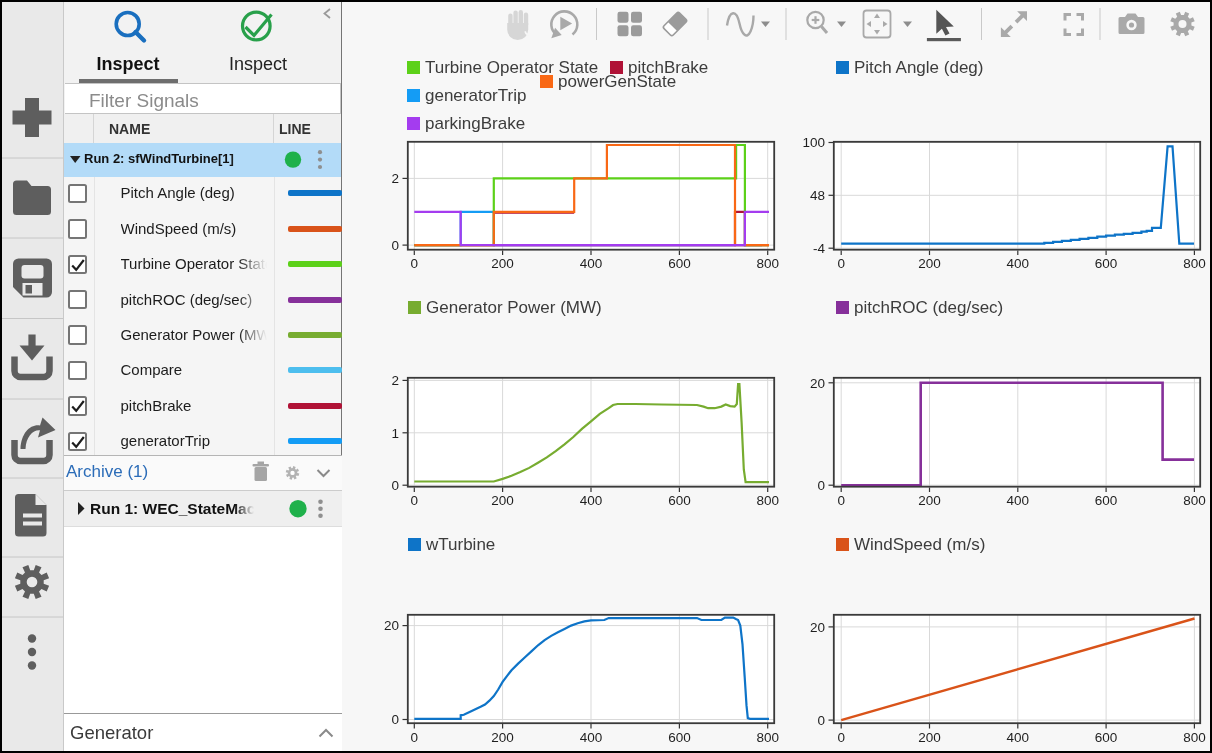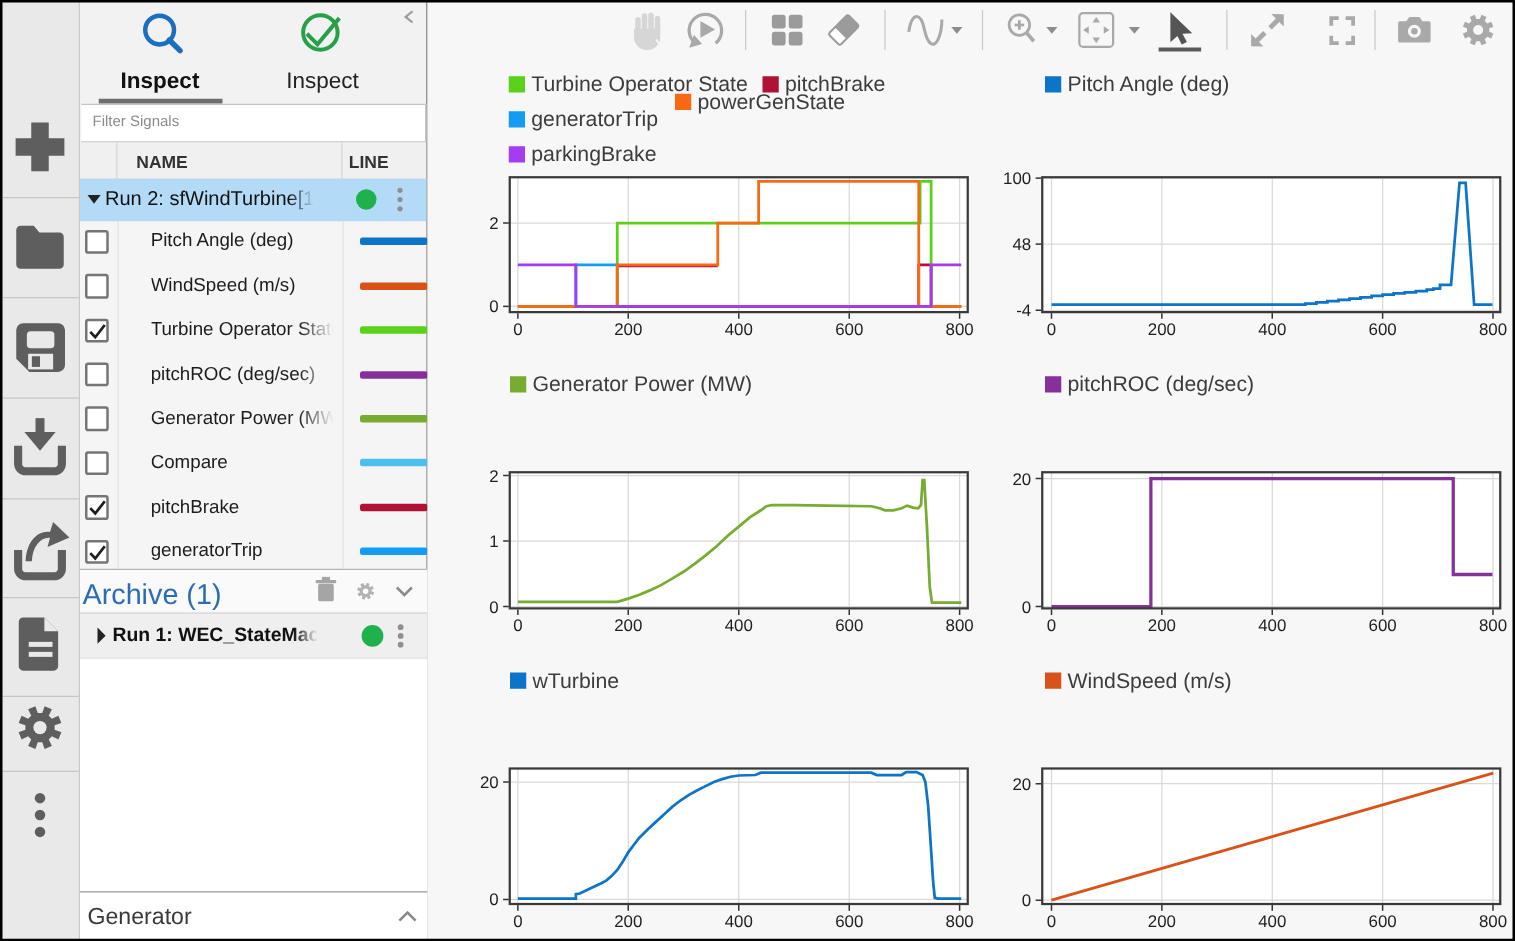--- a/index.html
+++ b/index.html
@@ -71,41 +71,41 @@
       <line x1="71.5" y1="32" x2="80" y2="40.5" stroke="#1a6fbf" stroke-width="4.4" stroke-linecap="round"></line>
       <circle cx="192.3" cy="26" r="13.8" fill="none" stroke="#28a04a" stroke-width="3.2"></circle>
       <path d="M181.5 27 l8.5 8.5 17.5 -21" fill="none" stroke="#28a04a" stroke-width="3.2"></path>
       <path d="M266 9 l-5.5 4.5 5.5 4.5" fill="none" stroke="#9a9a9a" stroke-width="1.8"></path>
     </svg>
     <div style="position:absolute;left:31px;top:54px;width:66px;text-align:center;font-size:18px;font-weight:bold;color:#111">Inspect</div>
     <div style="position:absolute;left:156px;top:54px;width:76px;text-align:center;font-size:18px;color:#222">Inspect</div>
     <div style="position:absolute;left:14.5px;top:79px;width:99px;height:3.5px;background:#6e6e6e"></div>
 
     <div style="position:absolute;left:1px;top:83px;width:276px;height:30.5px;background:#fff;border:1px solid #c4c4c4;border-left:none"></div>
-    <div style="position:absolute;left:10px;top:90px;font-size:12px;color:#8b8b8b">Filter Signals</div>
+    <div style="position:absolute;left:25px;top:90px;font-size:19px;color:#8b8b8b">Filter Signals</div>
 
     <div style="position:absolute;left:0;top:113.5px;width:277px;height:30px;background:#f0f0f0;border-bottom:1px solid #c6c6c6"></div>
     <div class="hdr" style="left:45px">NAME</div>
     <div class="hdr" style="left:215px">LINE</div>
     <div style="position:absolute;left:29px;top:113.5px;width:1px;height:341px;background:#d5d5d5"></div>
     <div style="position:absolute;left:209px;top:113.5px;width:1px;height:341px;background:#d5d5d5"></div>
 
     <div style="position:absolute;left:0;top:143.5px;width:277px;height:311px;background:#f5f5f5"></div>
     <div style="position:absolute;left:29.5px;top:143.5px;width:1px;height:311px;background:#e4e4e4"></div>
     <div style="position:absolute;left:209.5px;top:143.5px;width:1px;height:311px;background:#e4e4e4"></div>
 
     <div style="position:absolute;left:0;top:143.4px;width:277px;height:34px;background:#B3DBF8"></div>
     <svg style="position:absolute;left:0;top:143.4px" width="277" height="34">
       <polygon points="6,13 16.5,13 11.2,20" fill="#222"></polygon>
       <circle cx="229" cy="16.6" r="8.2" fill="#1FB14B"></circle>
       <circle cx="256" cy="9.2" r="2.1" fill="#8f8f8f"></circle>
       <circle cx="256" cy="16.6" r="2.1" fill="#8f8f8f"></circle>
       <circle cx="256" cy="24" r="2.1" fill="#8f8f8f"></circle>
     </svg>
-    <div style="position:absolute;left:20px;top:151px;width:184px;font-size:16px;font-weight:normal;color:#111;white-space:nowrap;overflow:hidden;-webkit-mask-image:linear-gradient(90deg,#000 147px,rgba(0,0,0,0) 167px);mask-image:linear-gradient(90deg,#000 147px,rgba(0,0,0,0) 167px)">Run 2: sfWindTurbine[1]</div>
+    <div style="position:absolute;left:20px;top:151px;width:184px;font-size:13px;font-weight:bold;color:#111;white-space:nowrap;overflow:hidden;-webkit-mask-image:linear-gradient(90deg,#000 147px,rgba(0,0,0,0) 167px);mask-image:linear-gradient(90deg,#000 147px,rgba(0,0,0,0) 167px)">Run 2: sfWindTurbine[1]</div>
   </div>
 
   <div id="rows" style="position:absolute;left:0;top:0">
 <div class="cb" style="top:183.7px"></div>
       <div class="rname" style="top:184.4px">Pitch Angle (deg)</div>
       <div class="sw" style="top:190.4px;background:#0E74C8"></div>
 <div class="cb" style="top:219.1px"></div>
       <div class="rname" style="top:219.8px">WindSpeed (m/s)</div>
       <div class="sw" style="top:225.8px;background:#D95319"></div>
 <div class="cb" style="top:254.5px">
@@ -134,21 +134,21 @@
 <div class="cb" style="top:431.5px">
         <svg style="position:absolute;left:-2px;top:-2px" width="20" height="20">
           <polyline points="4.2,10.5 8.2,14.8 15.8,5" fill="none" stroke="#1d1d1d" stroke-width="2.2"></polyline>
         </svg>
       </div>
       <div class="rname" style="top:432.2px">generatorTrip</div>
       <div class="sw" style="top:438.2px;background:#149CF5"></div>
   </div>
 
   <div style="position:absolute;left:64px;top:454.6px;width:277.5px;height:36.4px;background:#fafafa;border-top:1px solid #b5b5b5;border-bottom:1px solid #ccc"></div>
-  <div style="position:absolute;left:66px;top:462px;font-size:23px;color:#2B6CB8">Archive (1)</div>
+  <div style="position:absolute;left:66px;top:462px;font-size:17px;color:#2B6CB8">Archive (1)</div>
   <svg style="position:absolute;left:64px;top:454.6px" width="277" height="36">
     <g fill="#a5a5a5">
       <rect x="190.5" y="12" width="12.5" height="14" rx="1.5"></rect>
       <rect x="188.5" y="9" width="16.5" height="2.5" rx="1"></rect>
       <rect x="193.5" y="6.5" width="6.5" height="3"></rect>
     </g>
     <path d="M235.3 18.6 L234.5 21.1 L232.6 20.4 L231.7 21.4 L232.8 23.2 L230.4 24.4 L229.6 22.6 L228.3 22.7 L227.8 24.7 L225.3 23.9 L226.0 22.0 L225.0 21.1 L223.2 22.2 L222.0 19.8 L223.8 19.0 L223.7 17.7 L221.7 17.2 L222.5 14.7 L224.4 15.4 L225.3 14.4 L224.2 12.6 L226.6 11.4 L227.4 13.2 L228.7 13.1 L229.2 11.1 L231.7 11.9 L231.0 13.8 L232.0 14.7 L233.8 13.6 L235.0 16.0 L233.2 16.8 L233.3 18.1 Z" fill="#b3b3b3"></path>
     <circle cx="228.5" cy="17.899999999999977" r="2.2" fill="#fff"></circle>
     <path d="M253.5 15 l6 6 6 -6" fill="none" stroke="#8a8a8a" stroke-width="2"></path>
   </svg>

